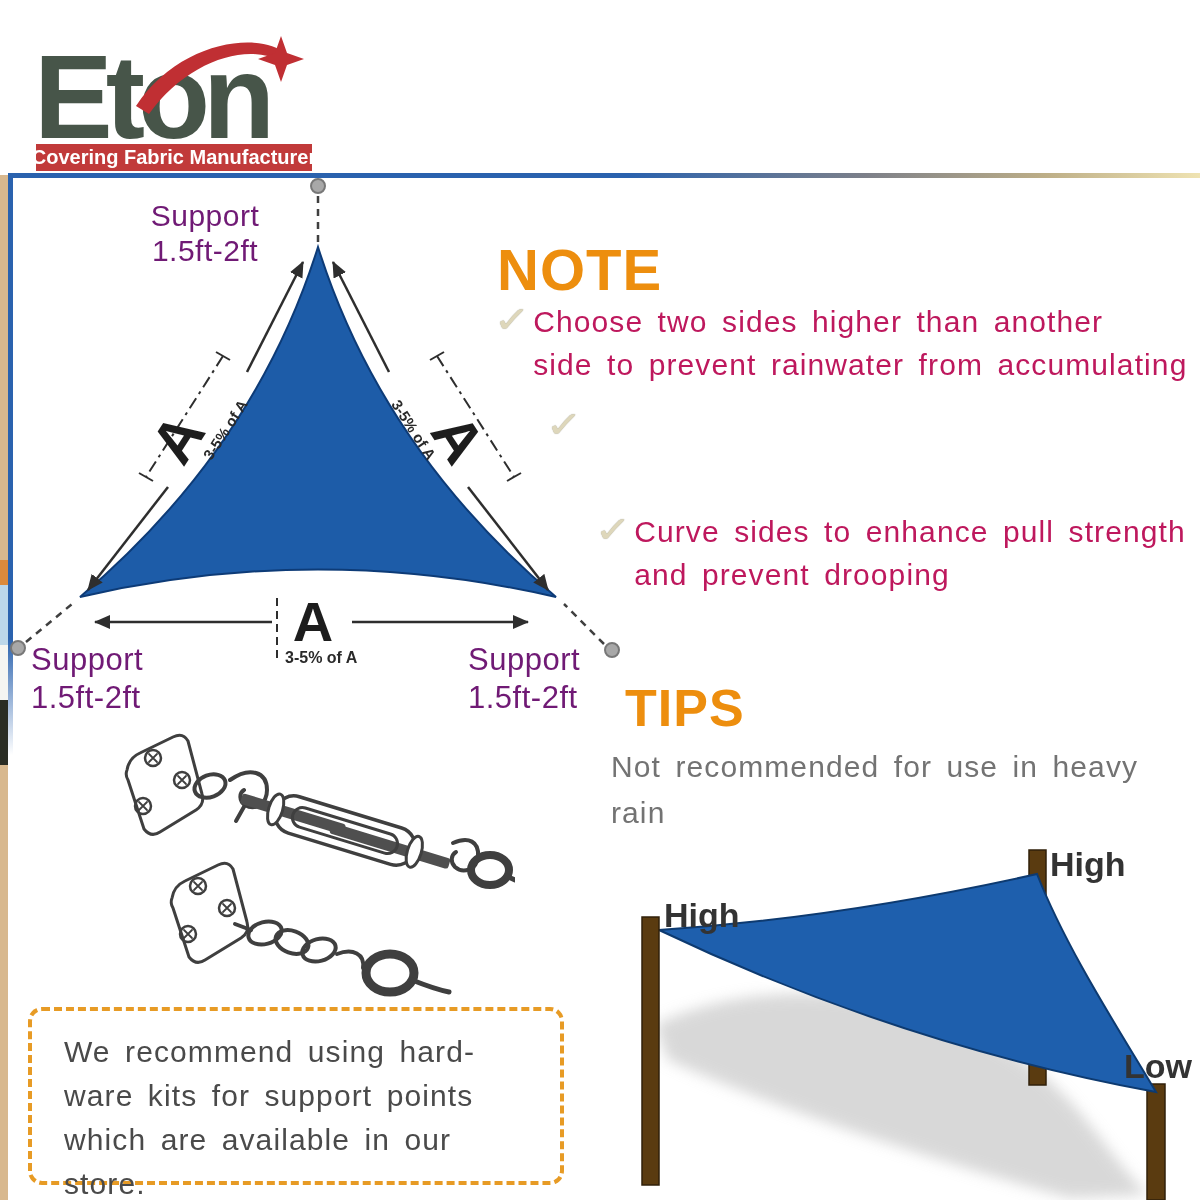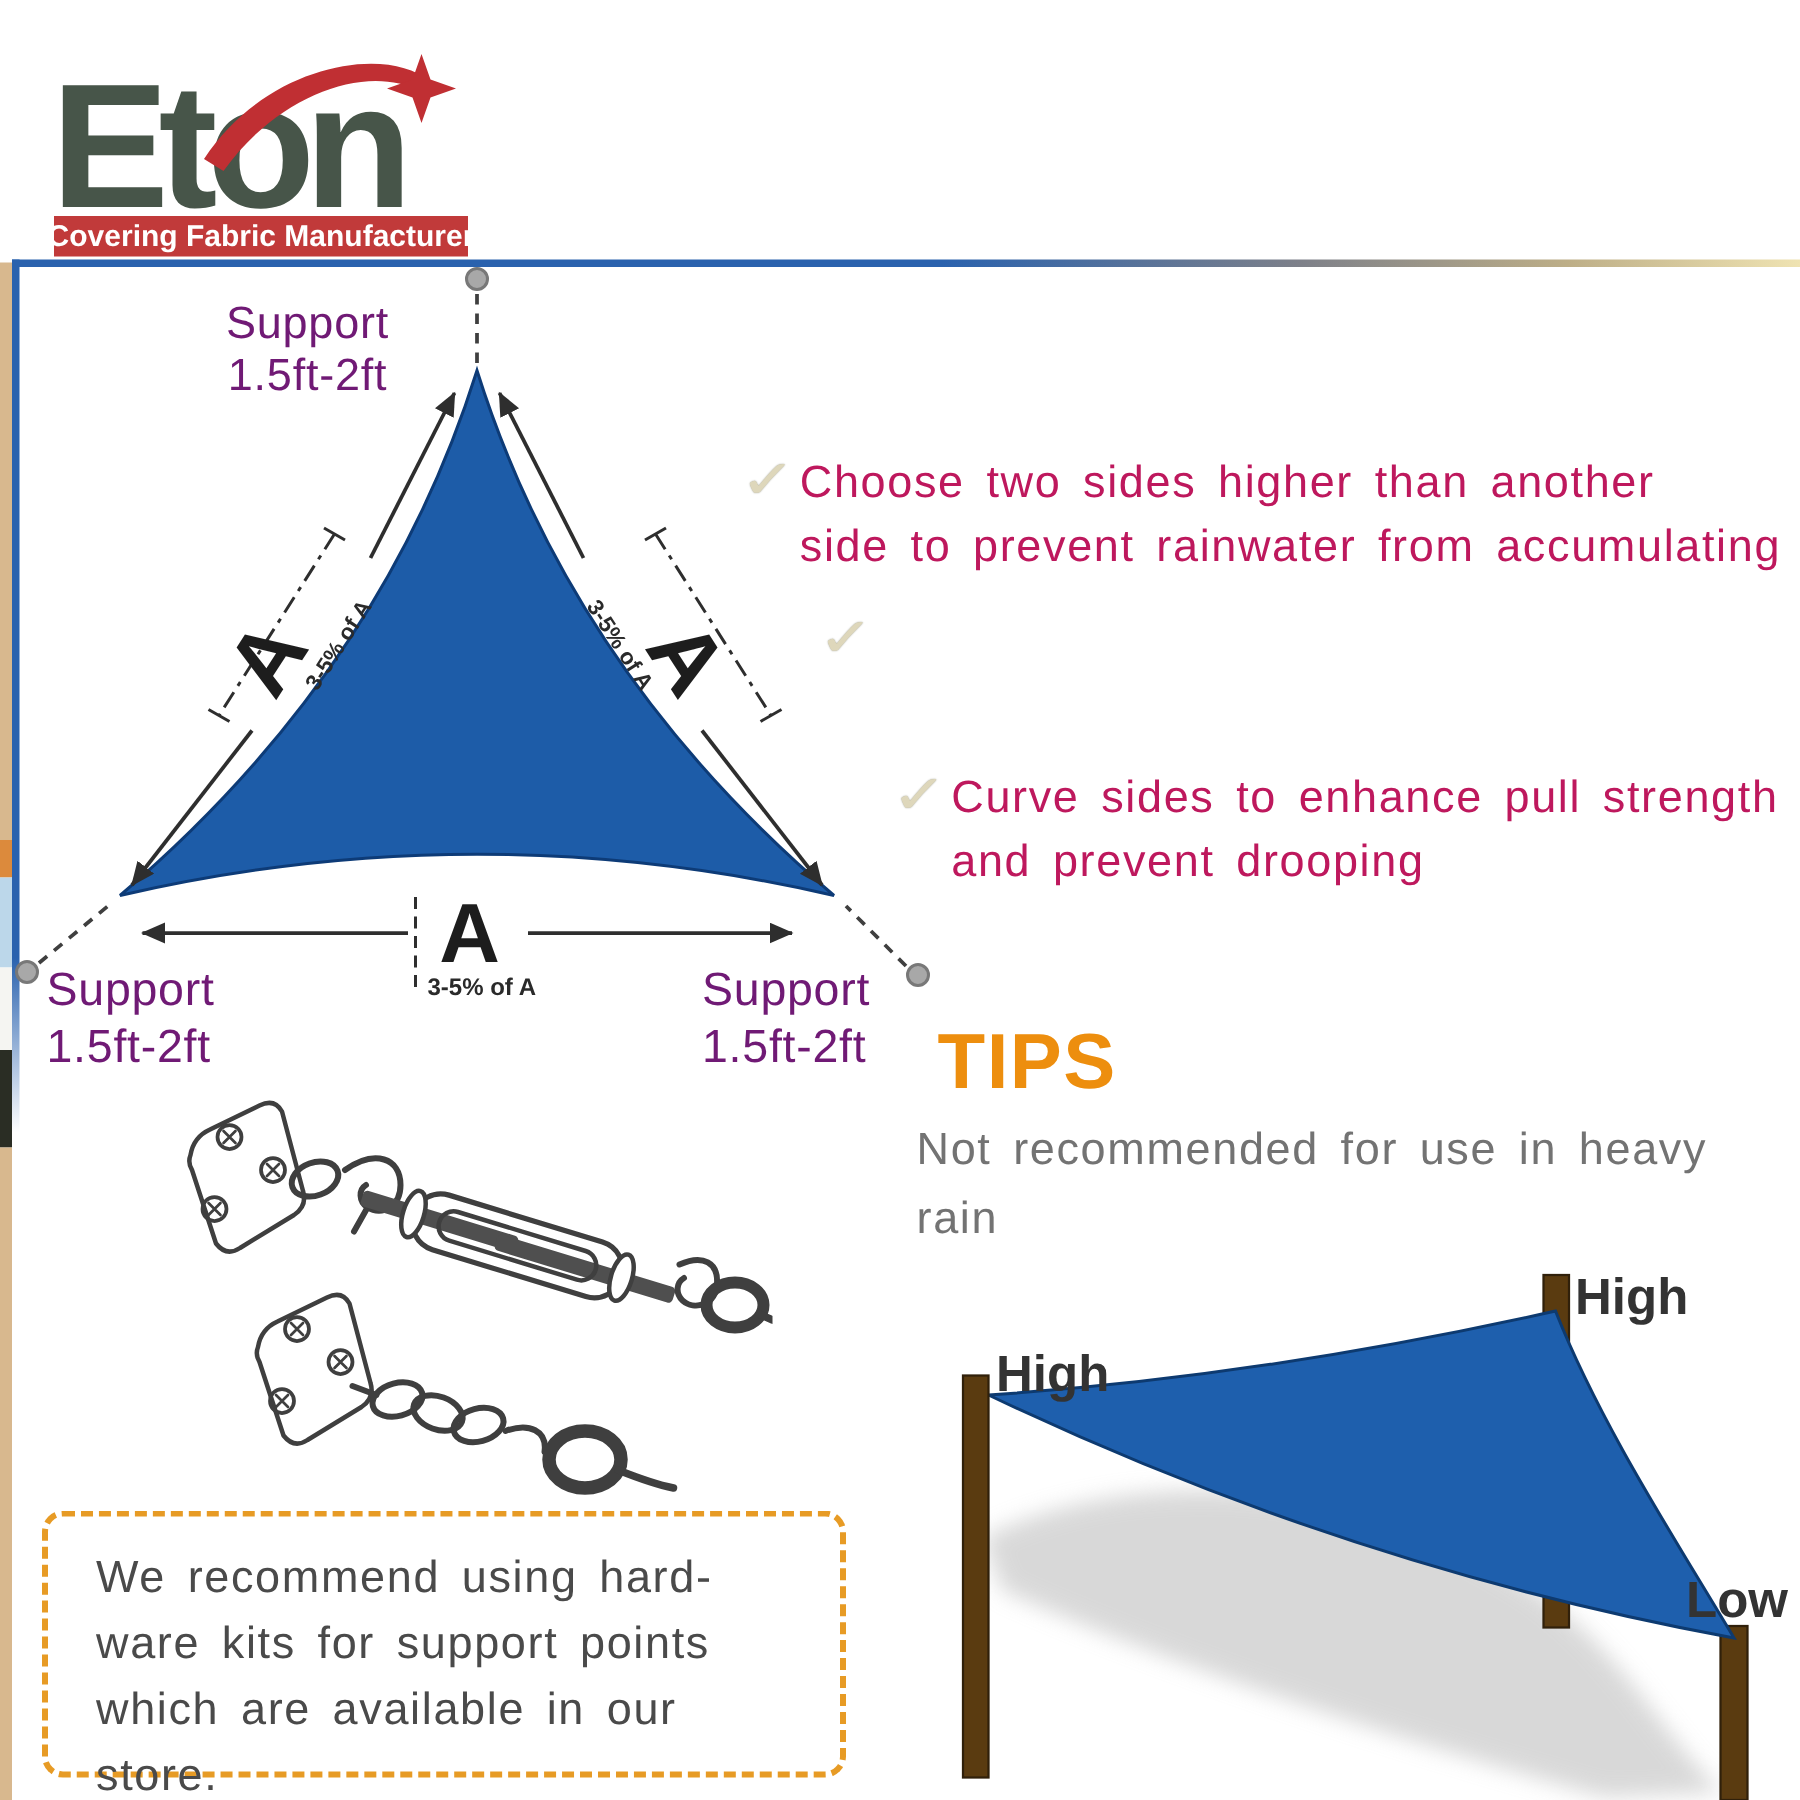--- a/index.html
+++ b/index.html
@@ -102,20 +102,21 @@
     <text x="285" y="663" font-size="16" font-weight="bold" fill="#2a2a2a">3-5% of A</text>
   </svg>
 
   <div class="abs support-label" id="support-top">Support
 1.5ft-2ft</div>
   <div class="abs support-label" id="support-bl">Support
 1.5ft-2ft</div>
   <div class="abs support-label" id="support-br">Support
 1.5ft-2ft</div>
 
+  <div class="abs section-title" id="note-title">NOTE</div>
 
   <div class="abs note-item" id="note-item-1">
     <span class="check">✓</span>
     <span class="note-text">Choose two sides higher than another
 side to prevent rainwater from accumulating</span>
   </div>
   <div class="abs note-item" id="note-item-2">
     <span class="check">✓</span>
   </div>
   <div class="abs note-item" id="note-item-3">

